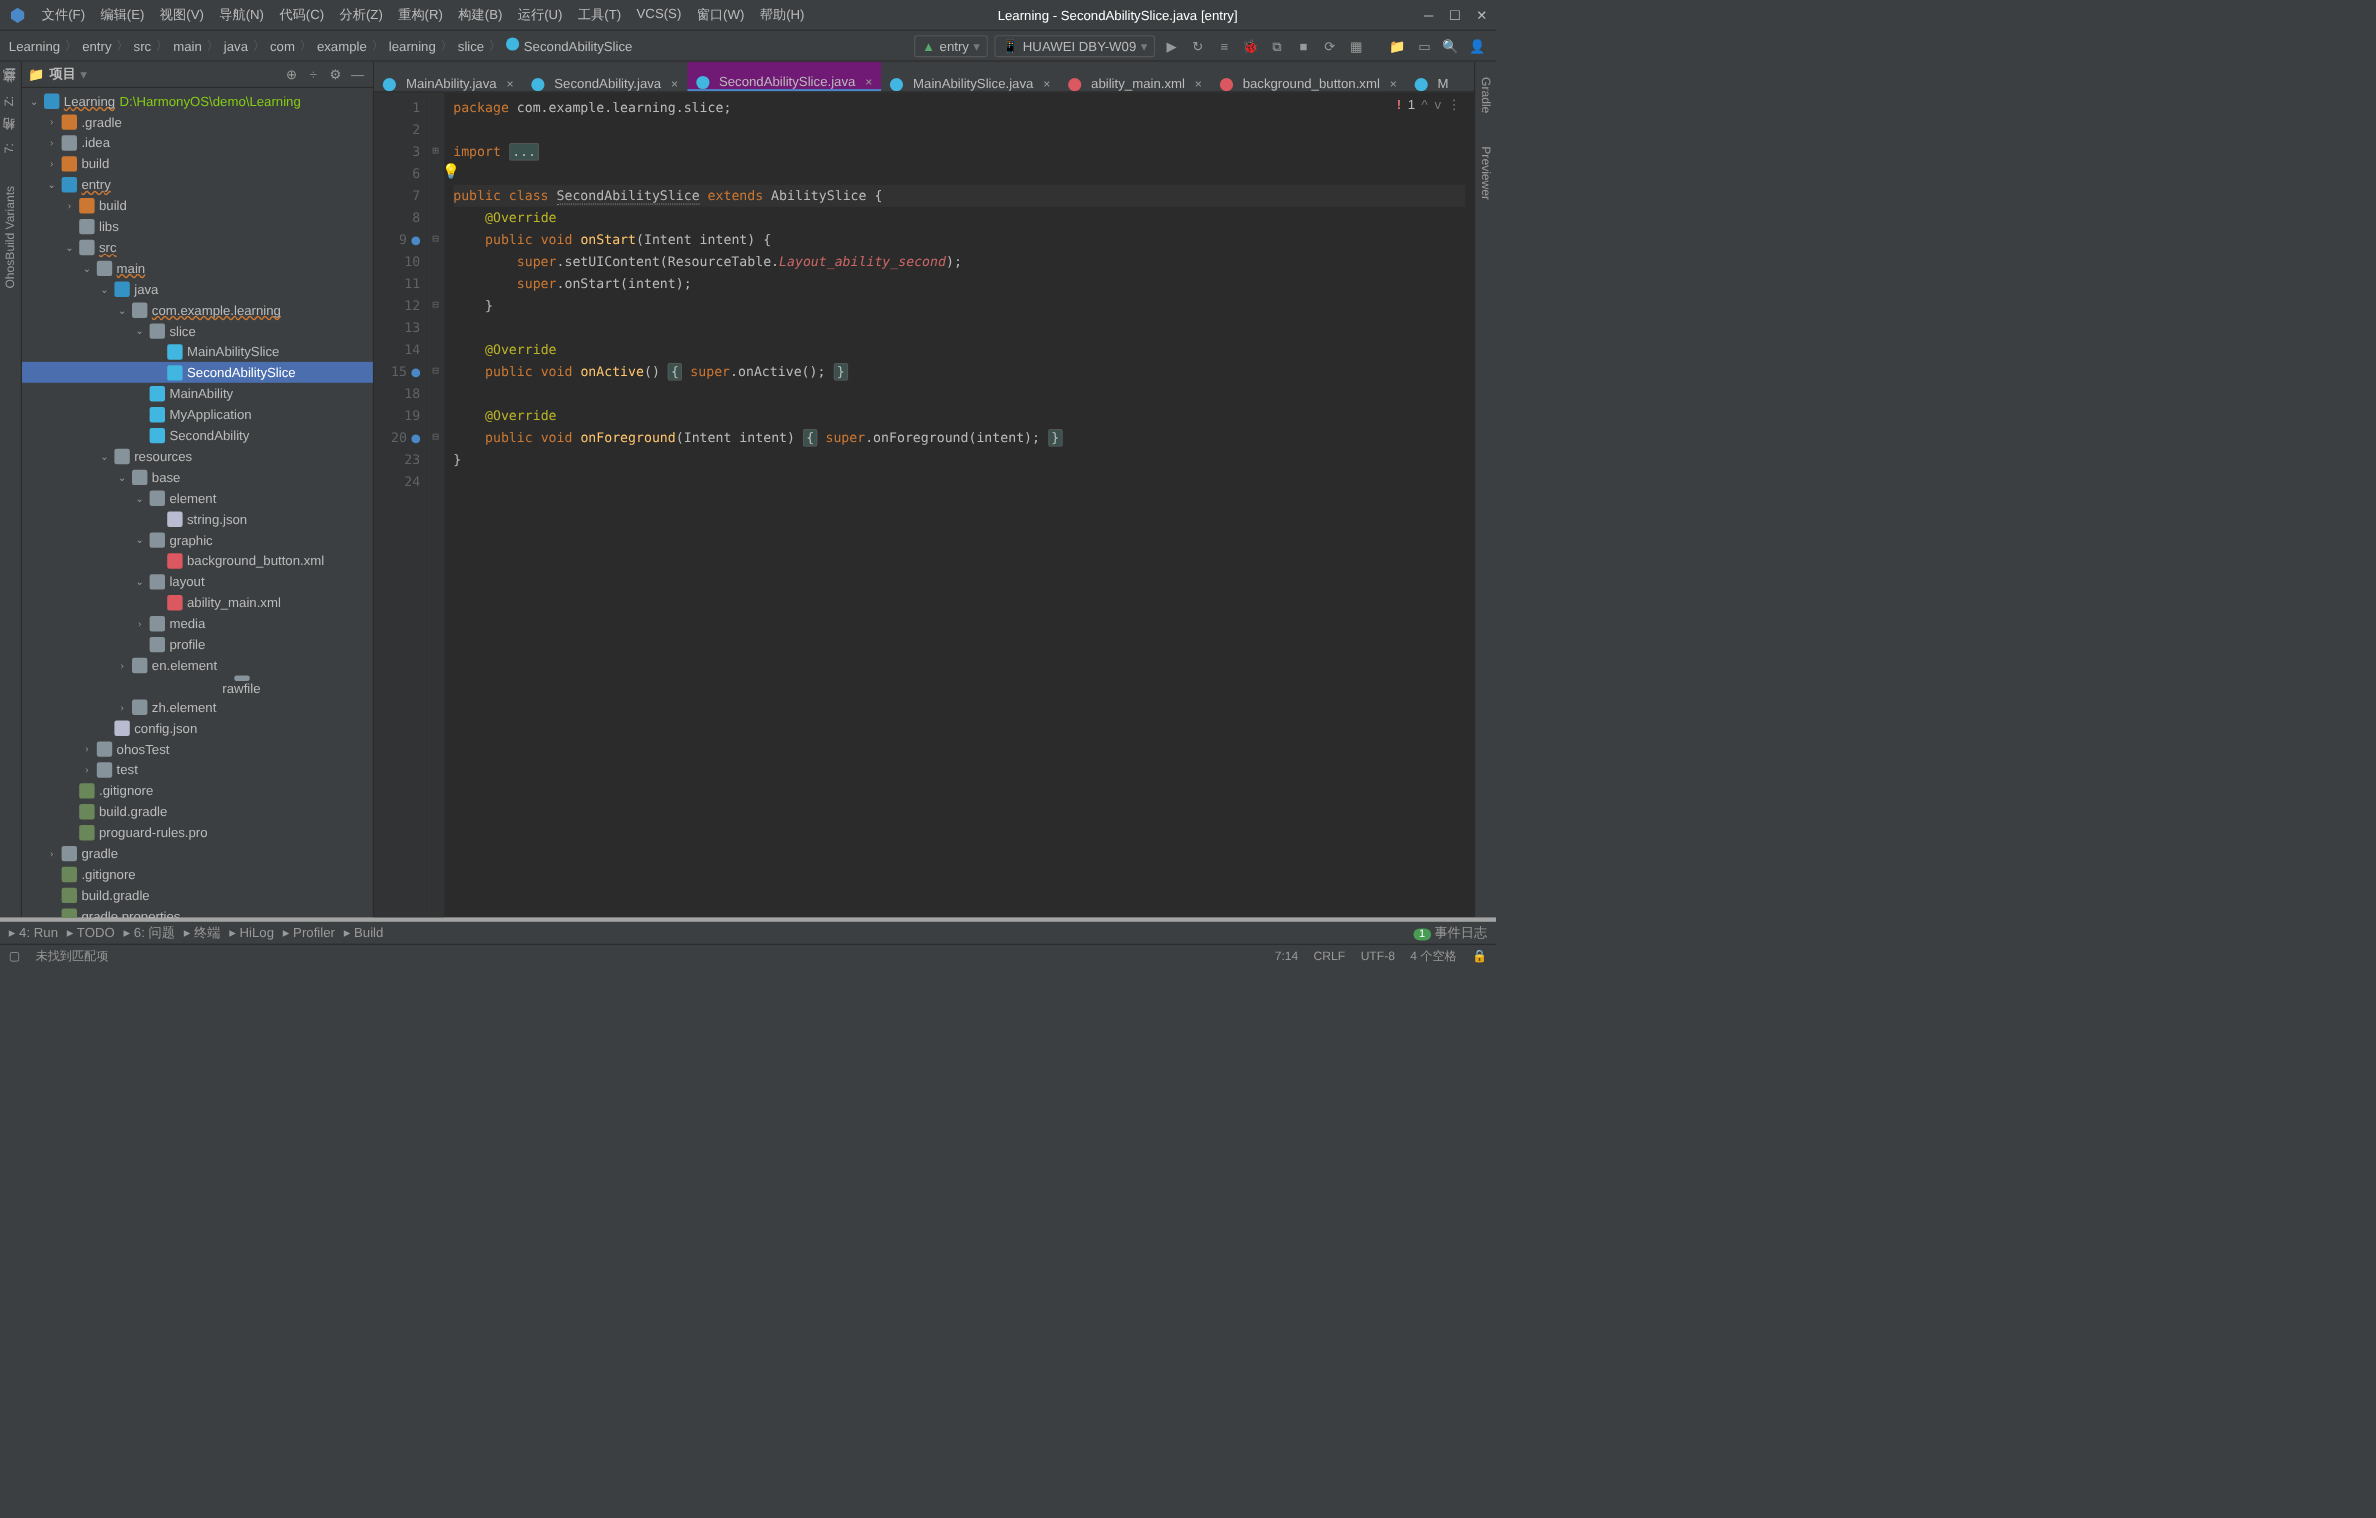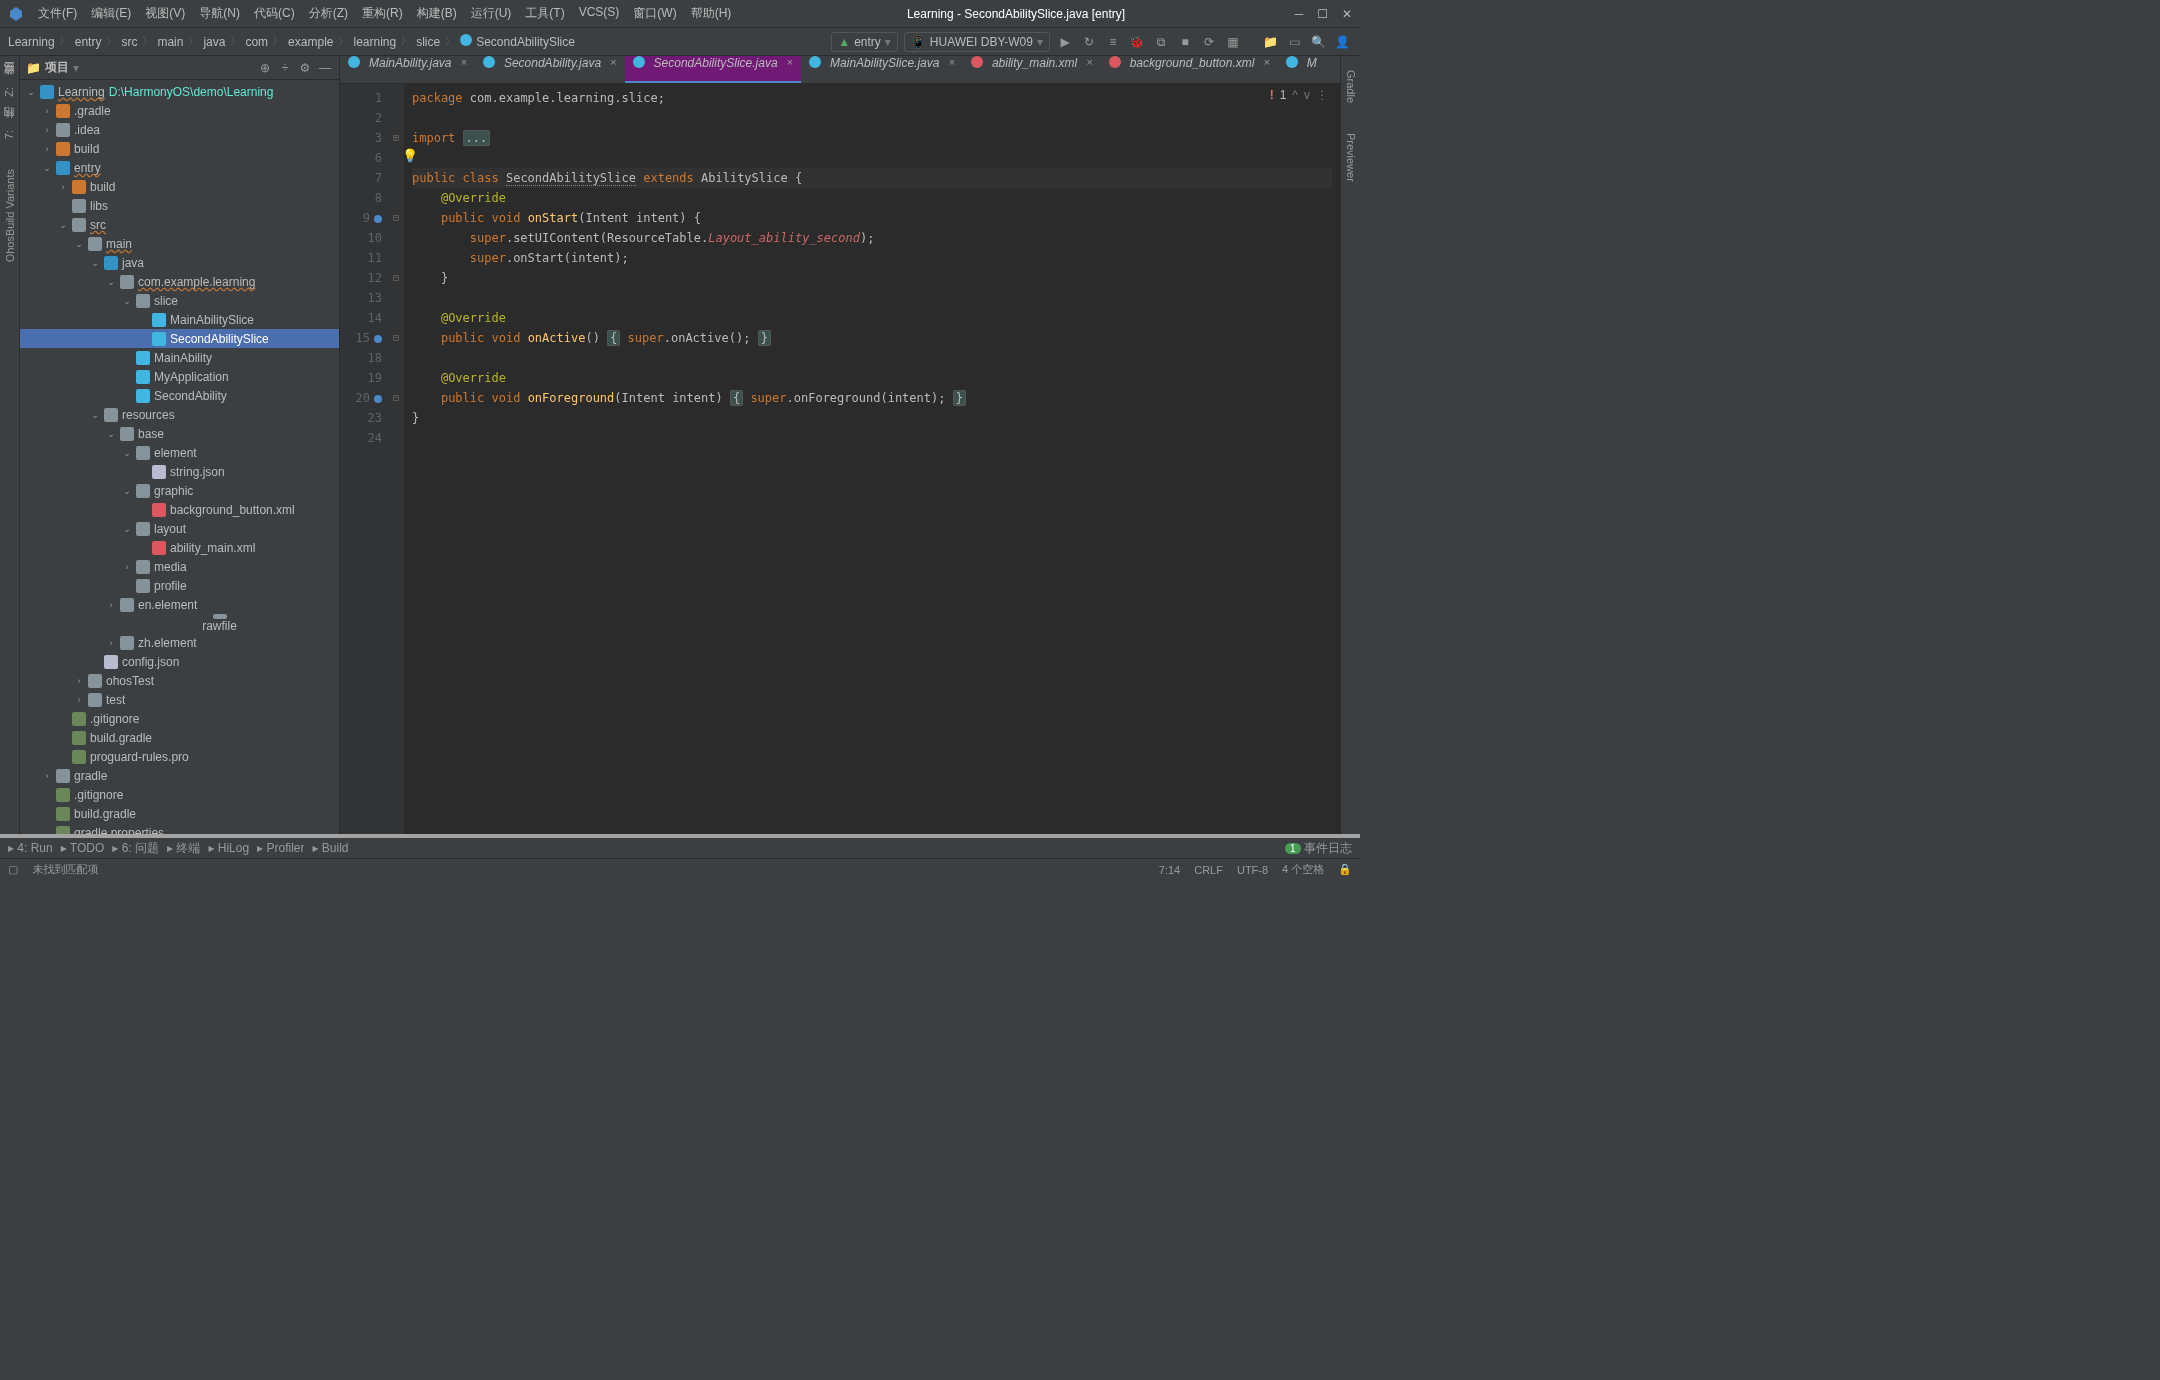--- a/index.html
+++ b/index.html
@@ -55,25 +55,25 @@
 .tree-row.selected { background: #4b6eaf; color: #fff; }
 .tree-row .arrow { width: 10px; color: #999; font-size: 9px; display: inline-block; text-align: center; }
 .tree-row .icon-sq { width: 14px; height: 14px; margin: 0 4px; display: inline-flex; align-items: center; justify-content: center; border-radius: 2px; }
 .folder-ic { background: #87939a; }
 .folder-ic-o { background: #cc7832; }
 .folder-ic-b { background: #3592c4; }
 .file-ic-c { background: #40b6e0; border-radius: 50%; }
 .file-ic-x { background: #db5860; }
 .file-ic-g { background: #6a8759; }
 .file-ic-j { background: #b9bcd1; }
-.path-suffix { color: #5eead4; margin-left: 4px; }
+.path-suffix { color: #84cc16; margin-left: 4px; }
 .wavy { text-decoration: underline wavy #cc7832; text-decoration-skip-ink: none; }
 .editor-area { flex: 1; display: flex; flex-direction: column; background: #2b2b2b; }
 .tabs { height: 28px; display: flex; align-items: center; background: #3c3f41; border-bottom: 1px solid #2b2b2b; overflow: hidden; }
-.tab { display: flex; align-items: flex-start; height: 100%; padding: 0 8px; gap: 9px; color: #bbbbbb; font-style: italic; }
+.tab { display: flex; align-items: flex-end; height: 100%; padding: 0 8px; gap: 9px; color: #bbbbbb; }
 .tab.active { background: #701a75; border-bottom: 2px solid #4a88c7; }
 .tab .close { color: #999; font-size: 11px; }
 .tab .fic { width: 12px; height: 12px; border-radius: 50%; }
 .code-container { flex: 1; display: flex; position: relative; }
 .gutter { width: 48px; background: #313335; color: #606366; text-align: right; padding: 4px 6px 4px 0; font-family: "Consolas", monospace; font-size: 12px; line-height: 20px; }
 .gutter .ln { height: 20px; }
 .gutter .ln.mark::after { content: ""; display: inline-block; width: 8px; height: 8px; background: #4a88c7; border-radius: 50%; margin-left: 4px; vertical-align: middle; }
 .fold-gutter { width: 16px; background: #313335; font-family: monospace; font-size: 10px; line-height: 20px; color: #666; padding-top: 4px; text-align: center; }
 .fold-gutter .fg { height: 20px; }
 .code { flex: 1; padding: 4px 8px; font-family: "Consolas", monospace; font-size: 12px; line-height: 20px; }

